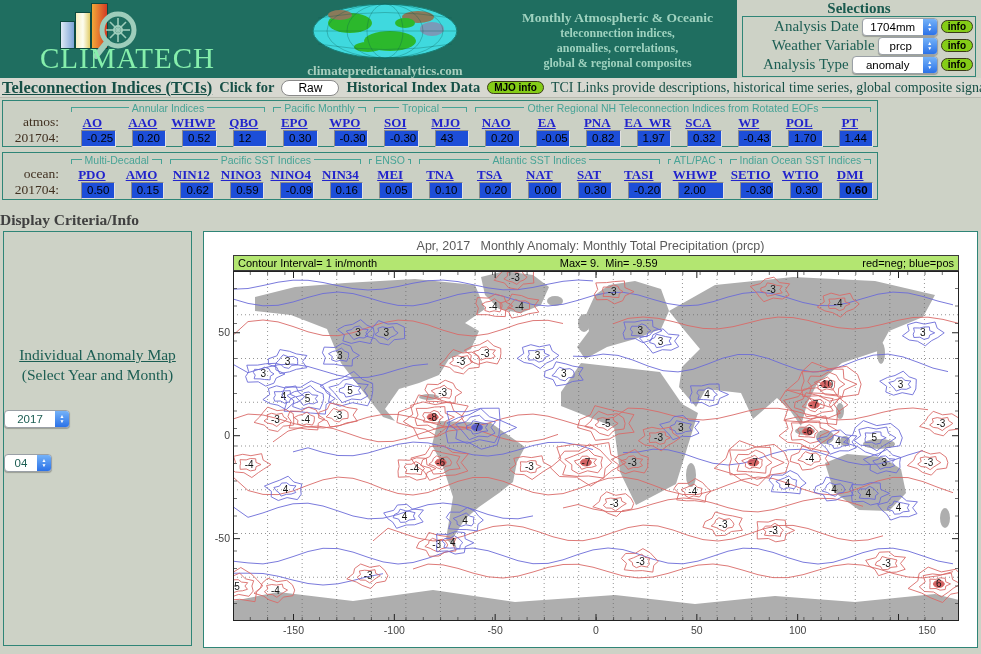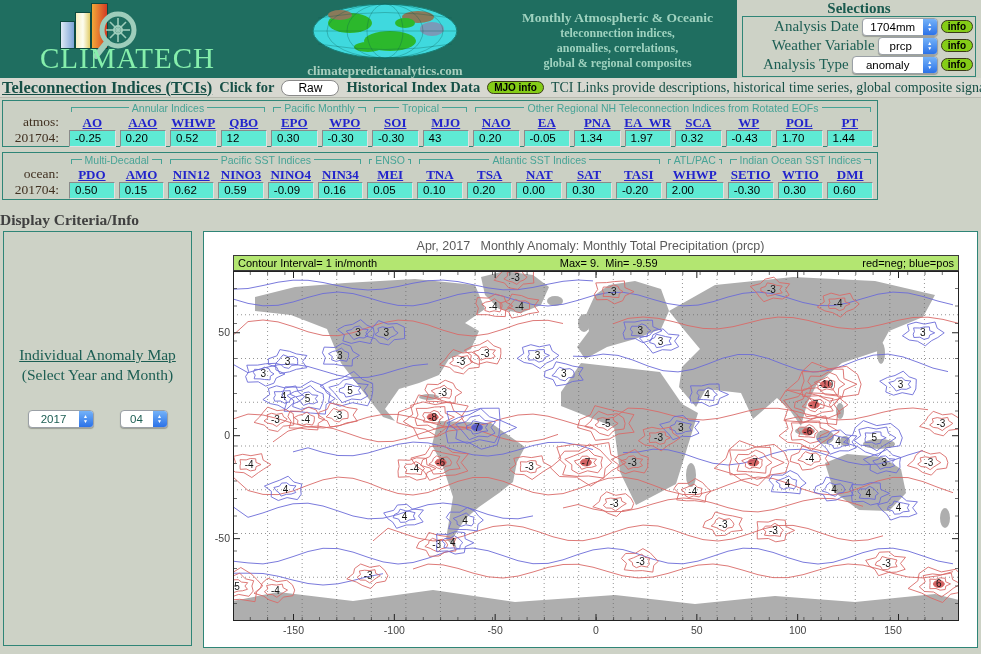--- a/index.html
+++ b/index.html
@@ -39,28 +39,28 @@
   #ocean-box{top:152px;height:48px;}
   .grp{display:flex;align-items:flex-start;height:10px;margin-top:1px;}
   .grp .bl,.grp .br{flex:1;height:4px;border-top:1px solid #47a396;min-width:2px;margin-top:4px;}
   .grp .bl{border-left:1px solid #47a396;margin-left:4px;}
   .grp .br{border-right:1px solid #47a396;margin-right:4px;}
   .glabel{font-family:"Liberation Sans",sans-serif;font-size:10.5px;line-height:10px;color:#47a396;padding:0 3px;white-space:nowrap;}
   .rowlab{font-size:13.5px;color:#403020;text-align:right;padding-right:8px;line-height:16px;}
   .lcell{text-align:center;line-height:15px;}
   .idx{font-weight:bold;font-size:13px;color:#2224cc;text-decoration:underline;cursor:pointer;}
   .vcell{padding:0 2px;}
-  .vbox{height:13px;line-height:13px;background:#5eead4;border:1px solid;border-color:#8a8a8a #e0e0e0 #e0e0e0 #8a8a8a;padding:1px 0 1px 5px;font-family:"Liberation Sans",sans-serif;font-size:11.5px;color:#000;}
+  .vbox{height:13px;line-height:13px;background:#1d4ed8;border:1px solid;border-color:#8a8a8a #e0e0e0 #e0e0e0 #8a8a8a;padding:1px 0 1px 5px;font-family:"Liberation Sans",sans-serif;font-size:11.5px;color:#000;margin-left:12px;}
   
   .dc-title{position:absolute;left:0;top:211px;width:196px;text-align:left;font-weight:bold;font-size:15.5px;color:#404040;}
   .left-panel{position:absolute;left:3px;top:231px;width:189px;height:415px;border:1px solid #2f8577;box-sizing:border-box;}
   .lp-inner{padding-top:114px;text-align:center;color:#1c5e53;}
   .lp-link{font-size:15.5px;color:#1c5e53;text-decoration:underline;cursor:pointer;}
   .lp-sub{font-size:15.5px;margin-top:2px;}
-  .lp-selects{margin-top:26px;display:flex;justify-content:center;gap:26px;}
+  .lp-selects{margin-top:26px;display:flex;justify-content:center;gap:26px;flex-direction:column;}
   
   .map-panel{position:absolute;left:203px;top:231px;width:775px;height:417px;background:#fff;border:1px solid #2f8577;box-sizing:border-box;}
   .map-title{position:absolute;left:0;top:7px;width:100%;text-align:center;font-family:"Liberation Sans",sans-serif;font-size:12.5px;color:#5a5a5a;white-space:pre;}
   .green-bar{position:absolute;left:29px;top:23px;width:726px;height:16px;background:#b3e671;border:1px solid #3a3a3a;box-sizing:border-box;display:flex;align-items:center;font-family:"Liberation Sans",sans-serif;font-size:11px;color:#000;padding:0 4px;}
   .gb-left{white-space:pre;}
   .gb-center{flex:1;text-align:center;white-space:pre;}
   .gb-right{white-space:pre;margin-left:22px;}
   .plot{position:absolute;left:29px;top:39px;width:726px;height:350px;}
   .plot svg{display:block;background:#fff;}
   .xlab{position:absolute;top:392px;width:34px;text-align:center;font-family:"Liberation Sans",sans-serif;font-size:10.5px;color:#444;}
@@ -215,21 +215,21 @@
       <div class="lcell" style="grid-area: 2 / 10;"><span class="idx">NAO</span></div>
       <div class="vcell" style="grid-area: 3 / 10;">
         <div class="vbox">0.20</div>
       </div>
       <div class="lcell" style="grid-area: 2 / 11;"><span class="idx">EA</span></div>
       <div class="vcell" style="grid-area: 3 / 11;">
         <div class="vbox">-0.05</div>
       </div>
       <div class="lcell" style="grid-area: 2 / 12;"><span class="idx">PNA</span></div>
       <div class="vcell" style="grid-area: 3 / 12;">
-        <div class="vbox">1.34</div>
+        <div class="vbox">0.82</div>
       </div>
       <div class="lcell" style="grid-area: 2 / 13;"><span class="idx">EA_WR</span></div>
       <div class="vcell" style="grid-area: 3 / 13;">
         <div class="vbox">1.97</div>
       </div>
       <div class="lcell" style="grid-area: 2 / 14;"><span class="idx">SCA</span></div>
       <div class="vcell" style="grid-area: 3 / 14;">
         <div class="vbox">0.32</div>
       </div>
       <div class="lcell" style="grid-area: 2 / 15;"><span class="idx">WP</span></div>
@@ -332,21 +332,21 @@
       </div>
       <div class="lcell" style="grid-area: 2 / 15;"><span class="idx">SETIO</span></div>
       <div class="vcell" style="grid-area: 3 / 15;">
         <div class="vbox">-0.30</div>
       </div>
       <div class="lcell" style="grid-area: 2 / 16;"><span class="idx">WTIO</span></div>
       <div class="vcell" style="grid-area: 3 / 16;">
         <div class="vbox">0.30</div>
       </div>
       <div class="lcell" style="grid-area: 2 / 17;"><span class="idx">DMI</span></div>
-      <div class="vcell" style="grid-area: 3 / 17;">
+      <div class="vcell" style="grid-area: 3 / 17; font-weight: bold;">
         <div class="vbox">0.60</div>
       </div>
     </div>
 
   <div class="dc-title">Display Criteria/Info</div>
   <div class="left-panel">
     <div class="lp-inner">
       <div><span class="lp-link">Individual Anomaly Map</span></div>
       <div class="lp-sub">(Select Year and Month)</div>
       <div class="lp-selects">
@@ -814,21 +814,21 @@
           <rect x="0.5" y="0.5" width="725" height="349" fill="none" stroke="#222" stroke-width="1"></rect>
         </svg>
     </div>
     <div id="xlabels">
         <span class="xlab" style="left: 72.5px;">-150</span>
         <span class="xlab" style="left: 173.333px;">-100</span>
         <span class="xlab" style="left: 274.167px;">-50</span>
         <span class="xlab" style="left: 375px;">0</span>
         <span class="xlab" style="left: 475.833px;">50</span>
         <span class="xlab" style="left: 576.667px;">100</span>
-        <span class="xlab" style="left: 672px;">150</span>
+        <span class="xlab" style="left: 706px;">150</span>
       </div>
     <div id="ylabels">
         <span class="ylab" style="top: 93.7647px;">50</span>
         <span class="ylab" style="top: 196.706px;">0</span>
         <span class="ylab" style="top: 299.647px;">-50</span>
       </div>
   </div>
 
 </div>
 

